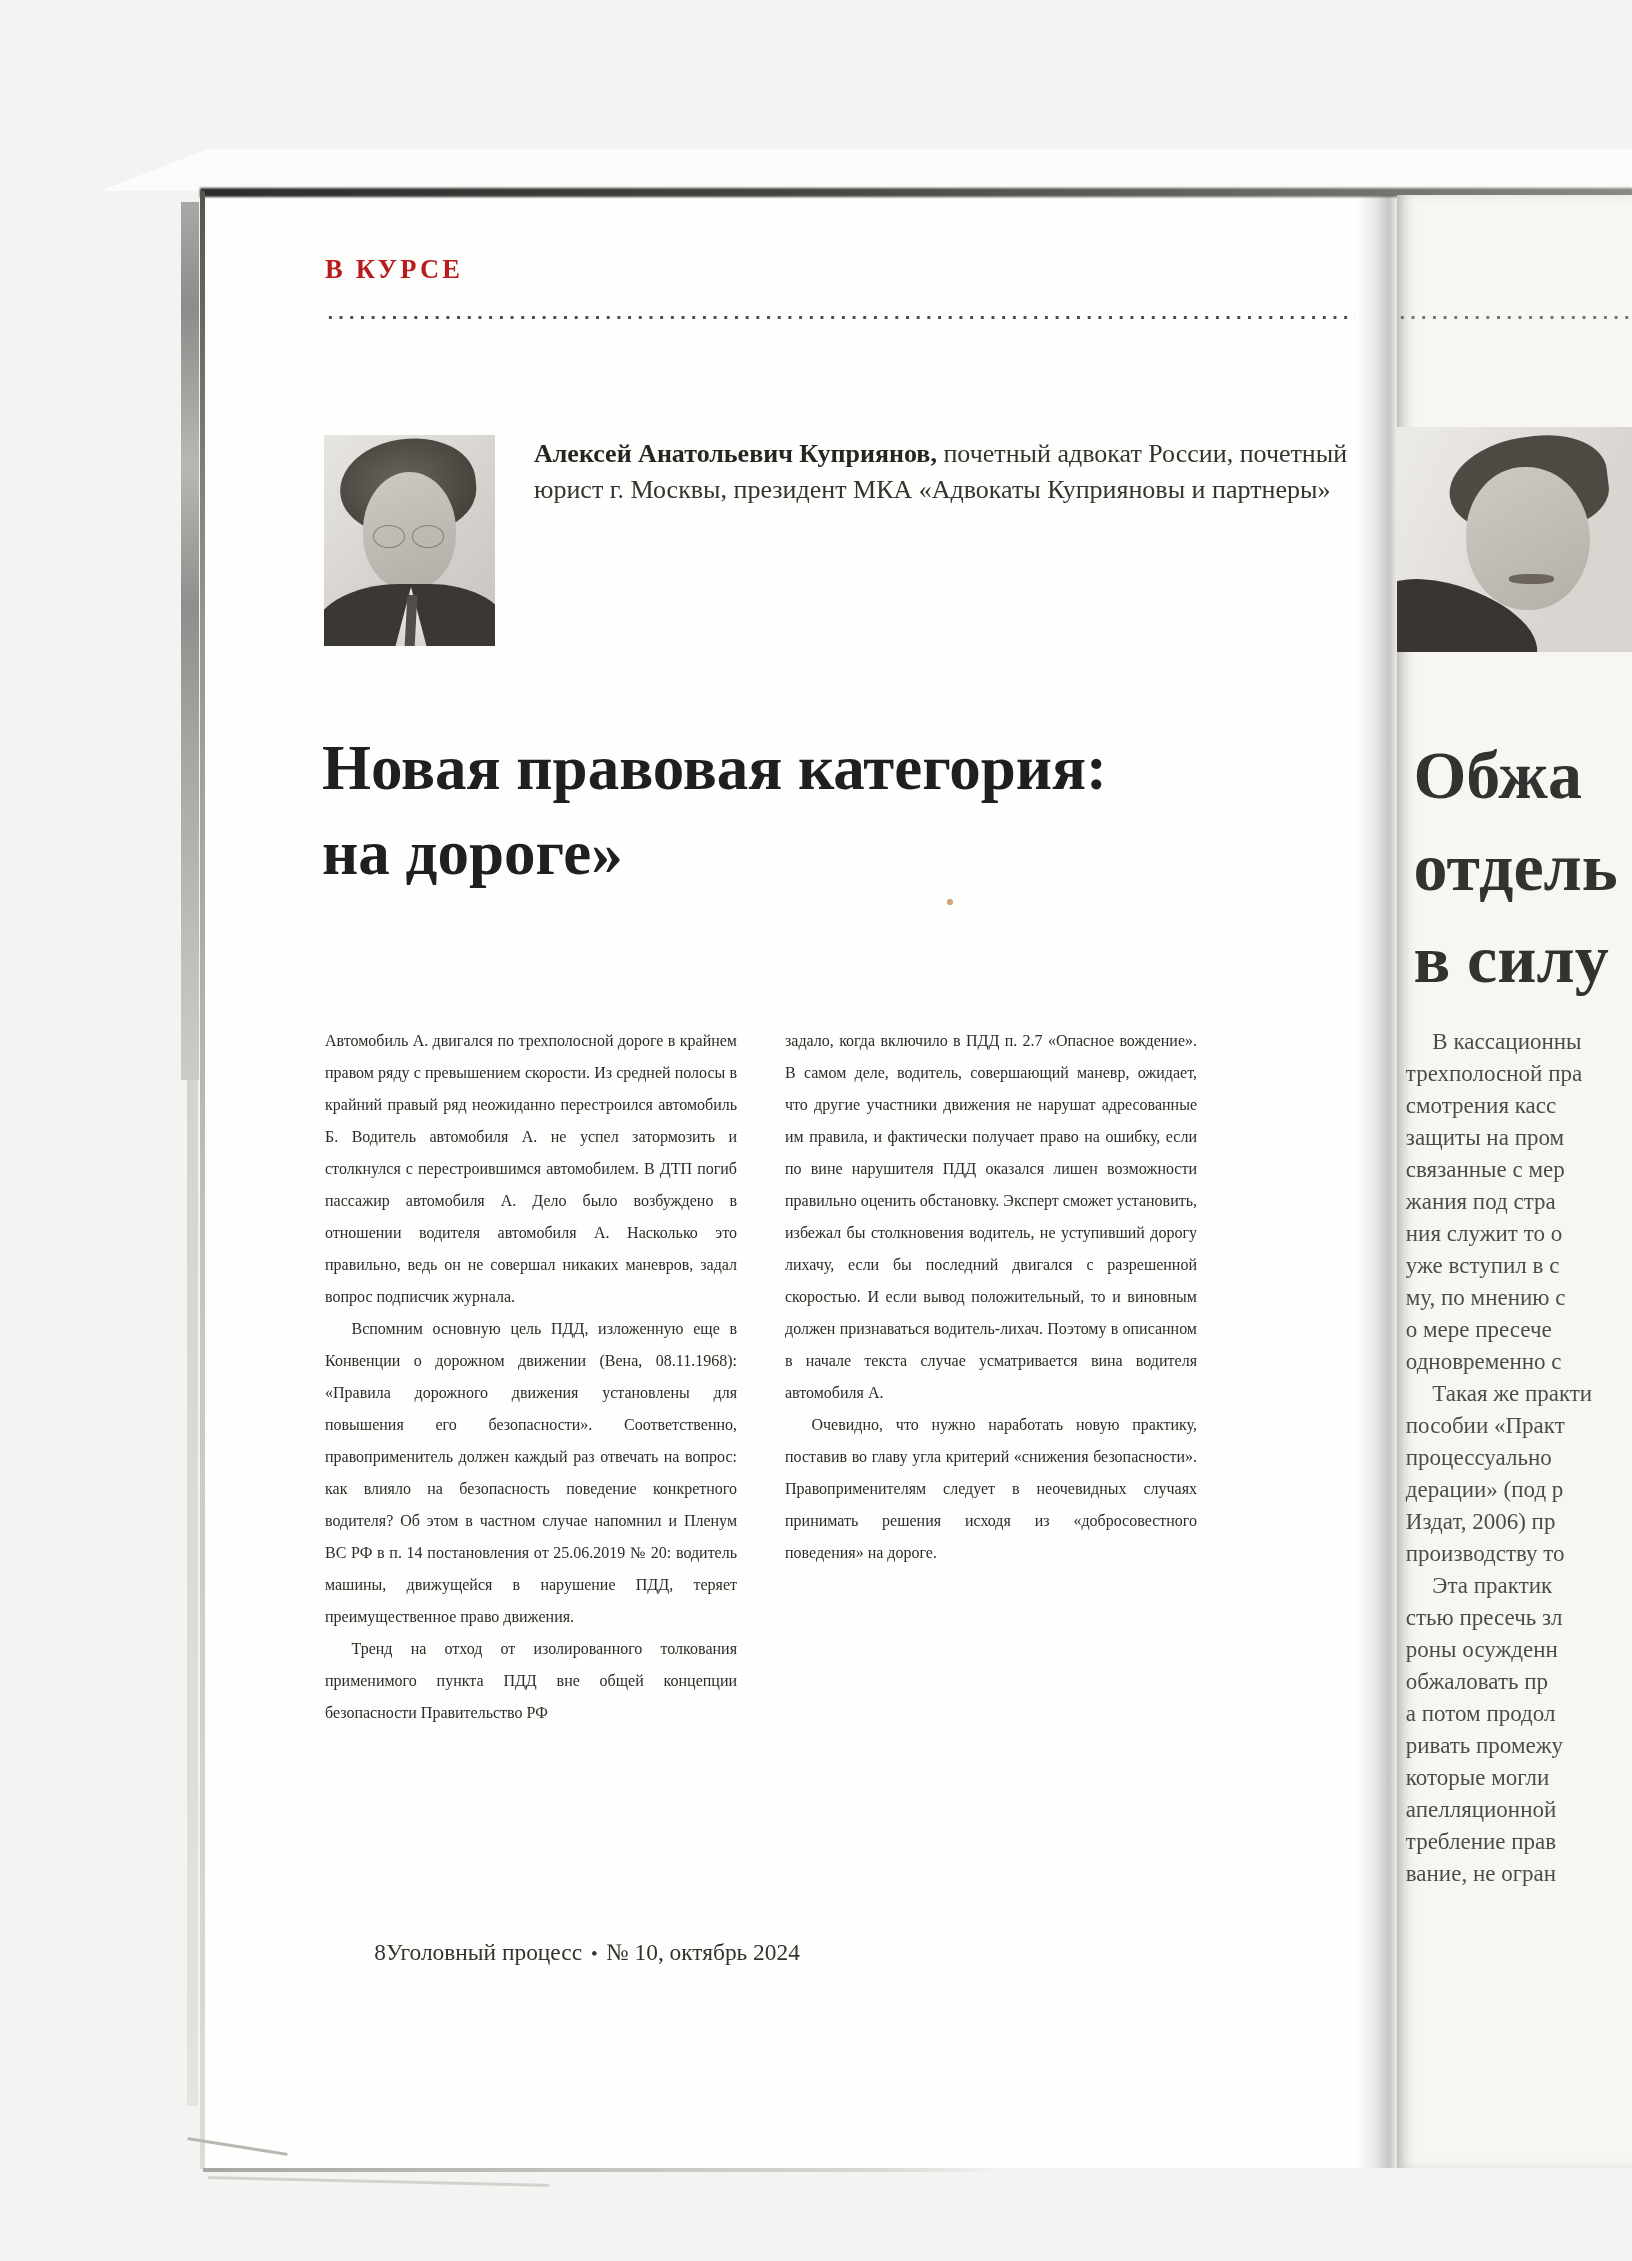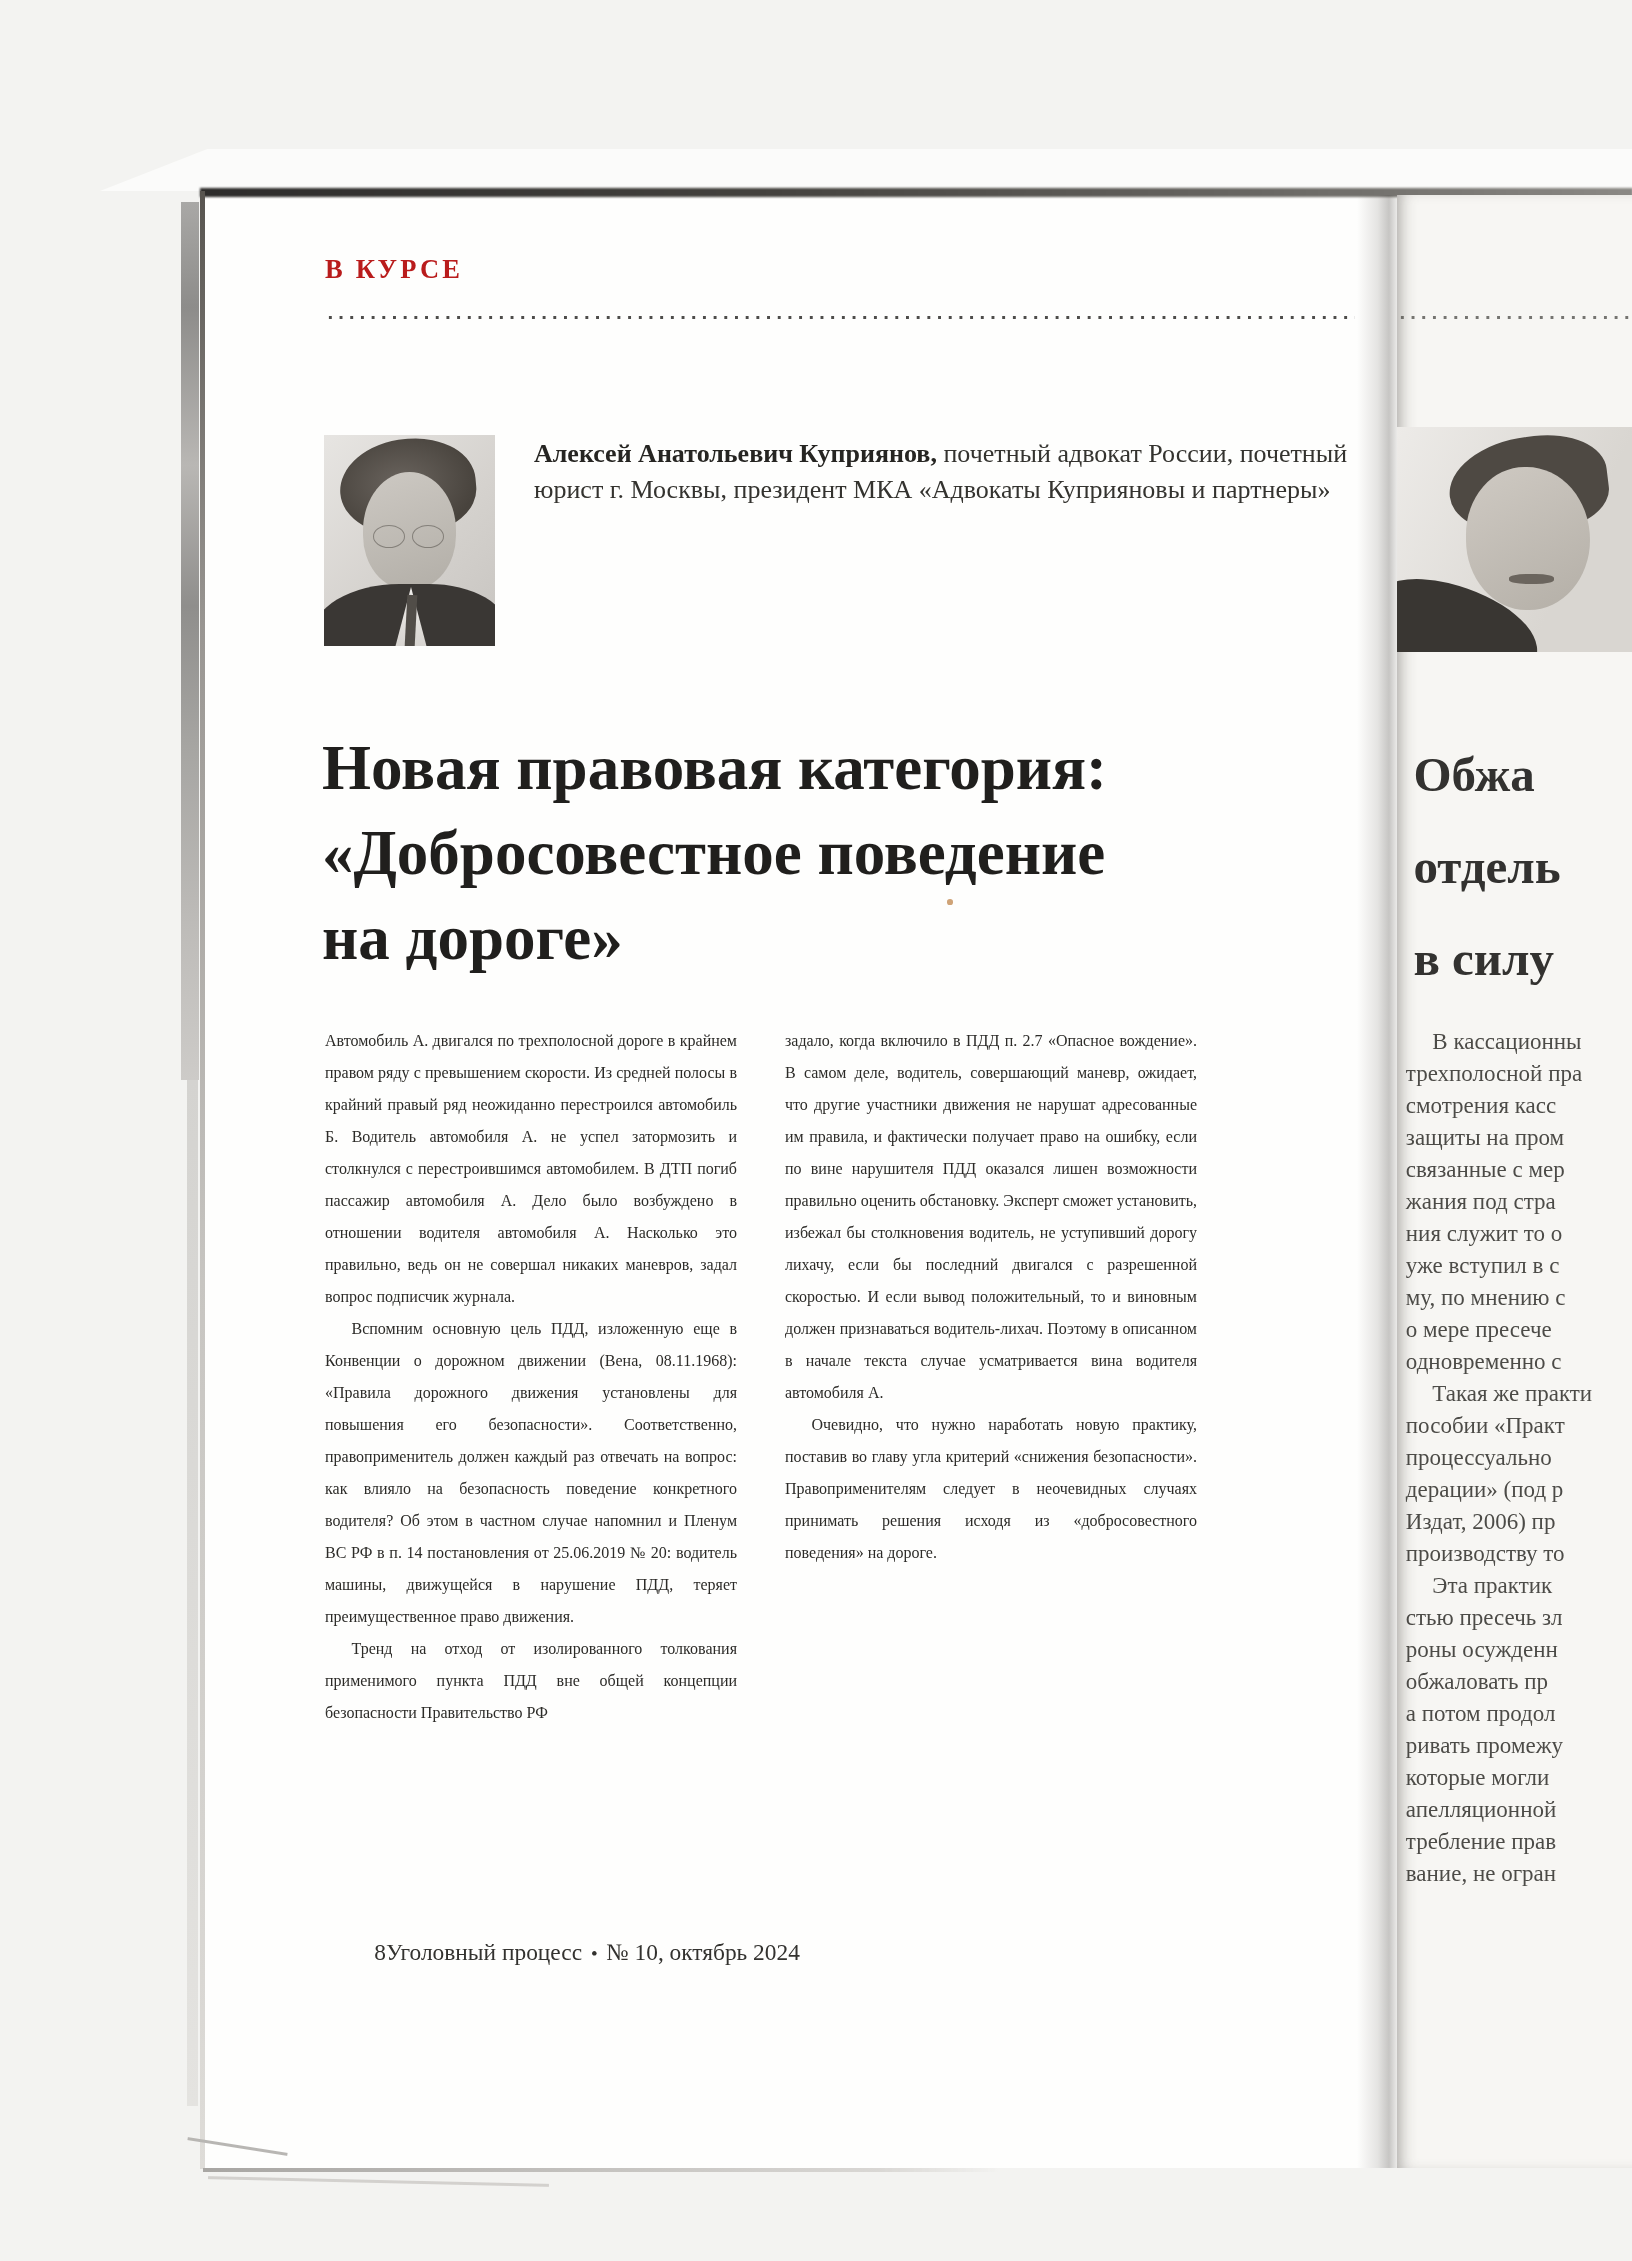--- a/index.html
+++ b/index.html
@@ -128,21 +128,21 @@
     background:#4e4943; border-radius:55% 45% 40% 50%; transform:rotate(-7deg); }
   .photo-next .face { position:absolute; left:69px; top:40px; width:124px; height:143px;
     background:linear-gradient(150deg,#cfcac3,#b4afa7); border-radius:48% 52% 50% 50%; }
   .photo-next .mustache { position:absolute; left:112px; top:147px; width:45px; height:10px;
     background:#6b655e; border-radius:40%; }
   .photo-next .suit { position:absolute; left:-28px; top:159px; width:172px; height:83px;
     background:#393632; transform:rotate(14deg); border-radius:40% 60% 0 0; }
 
   .next-title {
     position:absolute; left:16.4px; top:534px;
-    font-size:49px; line-height:92px; font-weight:bold; color:#232220;
+    font-size:68px; line-height:92px; font-weight:bold; color:#232220;
     white-space:nowrap; filter:blur(0.3px); opacity:.92;
   }
   .next-body {
     position:absolute; left:8.8px; top:831px;
     font-size:23px; line-height:32px; color:#3a3935;
     filter:blur(0.3px); opacity:.9;
   }
   .next-body .npl { white-space:nowrap; }
   .next-body .npl.indent { padding-left:26.5px; }
 </style>
@@ -175,21 +175,20 @@
 </div>
 
 <div class="byline">
   <b>Алексей Анатольевич Куприянов,</b><span> почетный адвокат России, почетный</span><br>
   <span>юрист г. Москвы, президент МКА «Адвокаты Куприяновы и партнеры»</span>
 </div>
 
 <div class="title">
 
 <div>Новая правовая категория:</div>
-    <div>«Добросовестное поведение</div>
     <div>на дороге»</div>
   </div>
 
 <div class="col col1">
 
 <p>Автомобиль А. двигался по трехполосной дороге в крайнем правом ряду с превышением скорости. Из средней полосы в крайний правый ряд неожиданно перестроился автомобиль Б. Водитель автомобиля А. не успел затормозить и столкнулся с перестроившимся автомобилем. В ДТП погиб пассажир автомобиля А. Дело было возбуждено в отношении водителя автомобиля А. Насколько это правильно, ведь он не совершал никаких маневров, задал вопрос подписчик журнала.</p>
     <p class="indent">Вспомним основную цель ПДД, изложенную еще в Конвенции о дорожном движении (Вена, 08.11.1968): «Правила дорожного движения установлены для повышения его безопасности». Соответственно, правоприменитель должен каждый раз отвечать на вопрос: как влияло на безопасность поведение конкретного водителя? Об этом в частном случае напомнил и Пленум ВС РФ в п. 14 постановления от 25.06.2019 № 20: водитель машины, движущейся в нарушение ПДД, теряет преимущественное право движения.</p>
     <p class="indent">Тренд на отход от изолированного толкования применимого пункта ПДД вне общей концепции безопасности Правительство РФ</p>
   </div>
 

